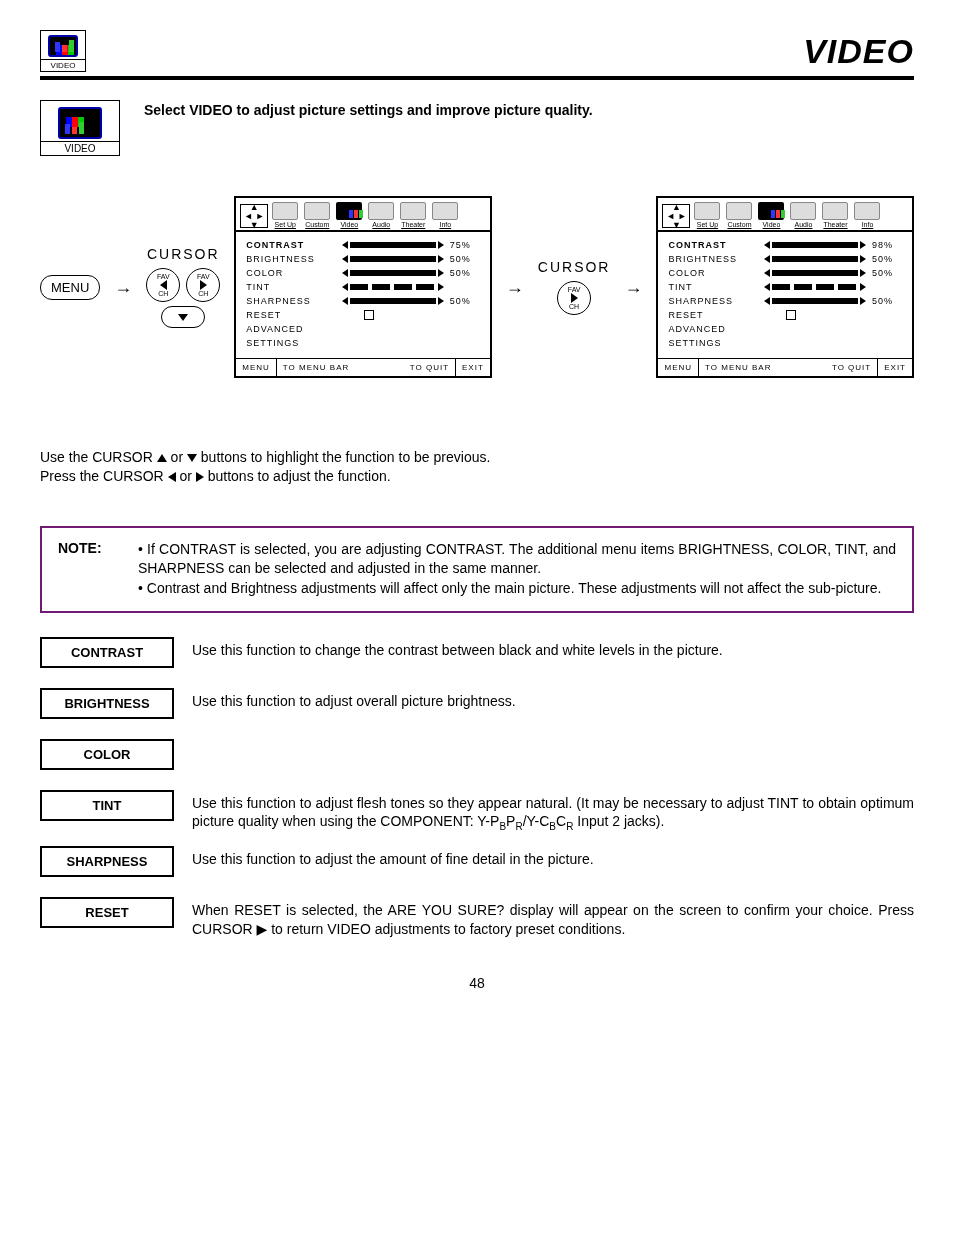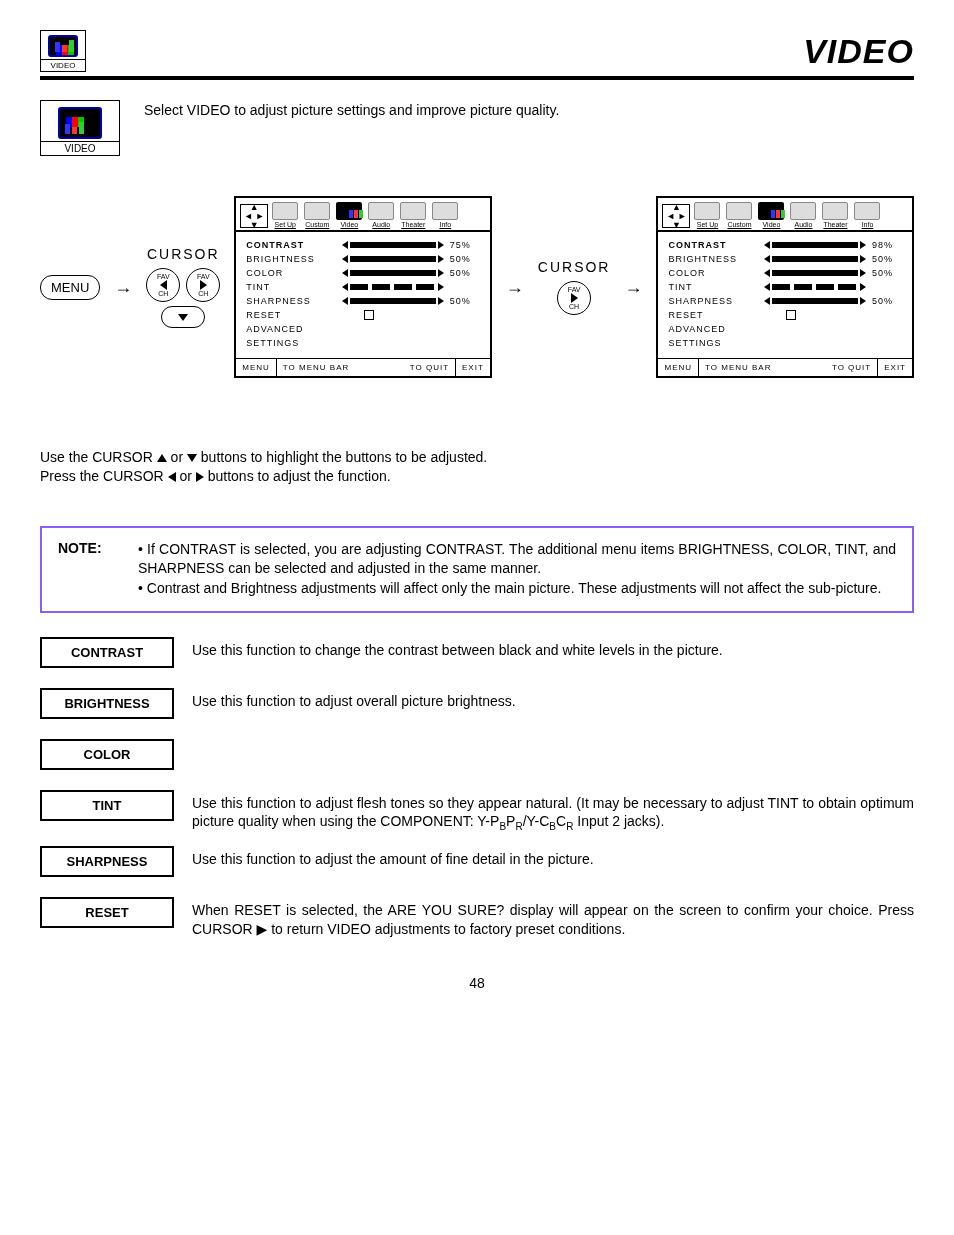--- a/index.html
+++ b/index.html
@@ -27,21 +27,21 @@
     background-size: 18px 10px; background-position: 6px 8px; background-repeat: no-repeat;
     background-color: #000;
     position: relative;
   }
   .vicon-screen::after { content:""; position:absolute; left:5px; bottom:3px; width:5px; height:10px; background:#33f;}
   .vicon-screen::before { content:""; position:absolute; left:12px; bottom:3px; width:5px; height:7px; background:#f33;}
   .vicon-screen .g { position:absolute; left:19px; bottom:3px; width:5px; height:12px; background:#3c3;}
   .vicon-label { font-size: 8px; border-top: 1px solid #000; padding: 1px 0; }
   .vicon-large .vicon-screen { width: 44px; height: 32px; }
   .intro-row { display:flex; gap: 24px; align-items: flex-start; margin-bottom: 40px;}
-  .intro-text { padding-top: 2px; font-size: 14px; }
+  .intro-text { padding-top: 2px; font-size: 14px; font-weight: bold; }
 
   
   .diagram-row { display:flex; align-items:center; gap: 14px; margin-bottom: 70px; justify-content:center;}
   .menu-pill { border:1px solid #000; border-radius: 12px; padding: 4px 10px; font-size: 13px; }
   .arrow-r { font-size: 18px; }
   .remote-cluster { display:flex; flex-direction:column; align-items:center; gap:4px;}
   .cursor-label { font-size: 14px; letter-spacing: 2px; margin-bottom: 2px;}
   .dpad-row { display:flex; gap: 6px; }
   .round-btn { width:34px; height:34px; border:1px solid #000; border-radius:50%; font-size:7px; display:flex; flex-direction:column; align-items:center; justify-content:center; line-height:1;}
   .tri { width:0;height:0;}
@@ -68,21 +68,21 @@
   .pct { width:30px; text-align:left; font-size:9px;}
   .tri-sm-l{width:0;height:0;border-top:4px solid transparent;border-bottom:4px solid transparent;border-right:6px solid #000;}
   .tri-sm-r{width:0;height:0;border-top:4px solid transparent;border-bottom:4px solid transparent;border-left:6px solid #000;}
   .chk { width:10px;height:10px;border:1px solid #000; margin-left: 22px;}
   .osd-foot { border-top:1px solid #000; display:flex; font-size:8px; letter-spacing:1px;}
   .osd-foot > div { padding: 4px 6px;}
   .osd-foot .b1 { border-right:1px solid #000;}
   .osd-foot .sp { flex:1;}
 
   .instructions { font-size: 14px; line-height: 1.35; margin-bottom: 40px;}
-  .note-box { border:2px solid #8b5cf6; padding: 12px 16px 12px 16px; margin-bottom: 24px; font-size:14px;}
+  .note-box { border:2px solid #701a75; padding: 12px 16px 12px 16px; margin-bottom: 24px; font-size:14px;}
   .note-box .note-row { display:flex; gap: 20px; }
   .note-label { font-weight:bold; width: 60px; flex-shrink:0;}
   .note-body { text-align: justify; line-height:1.4;}
 
   .def-row { display:flex; gap: 18px; margin-bottom: 20px; align-items:flex-start;}
   .def-label { border:2px solid #000; width: 134px; text-align:center; font-weight:bold; padding: 6px 4px; font-size: 13px; flex-shrink:0;}
   .def-text { font-size:14px; text-align:justify; line-height:1.35; padding-top:4px;}
   .page-num { text-align:center; font-size:14px; margin-top: 36px;}
   .sub { font-size: 10px; vertical-align: sub;}
   .tri-up{width:0;height:0;display:inline-block;border-left:5px solid transparent;border-right:5px solid transparent;border-bottom:8px solid #000;vertical-align:middle;}
@@ -336,21 +336,21 @@
       <div>TO MENU BAR</div>
       <div class="sp"></div>
       <div>TO QUIT</div>
       <div class="b1" style="border-left:1px solid #000;border-right:none;">EXIT</div>
     </div>
   </div>
 </div>
 
 <div class="instructions">
   <div>
-    <span>Use the CURSOR </span><span class="tri-up"></span><span> or </span><span class="tri-down"></span><span> buttons to highlight the buttons to be adjusted.</span>
+    <span>Use the CURSOR </span><span class="tri-up"></span><span> or </span><span class="tri-down"></span><span> buttons to highlight the function to be previous.</span>
   </div>
   <div>
     <span>Press the CURSOR </span><span class="tri-left"></span><span> or </span><span class="tri-right"></span><span> buttons to adjust the function.</span>
   </div>
 </div>
 
 <div class="note-box">
   <div class="note-row">
     <div class="note-label">NOTE:</div>
     <div class="note-body">

